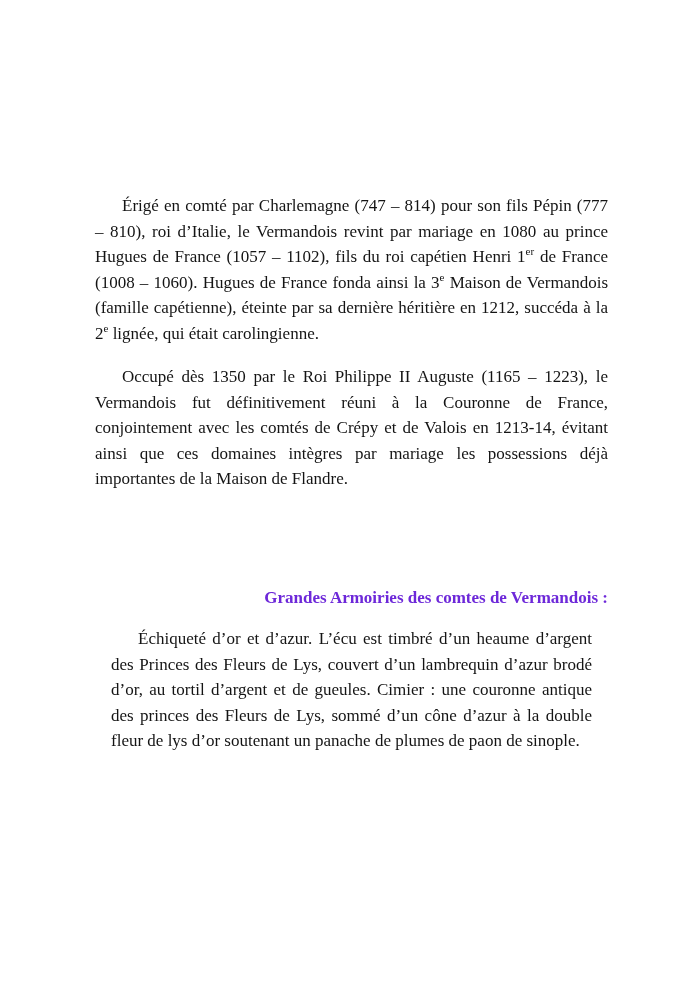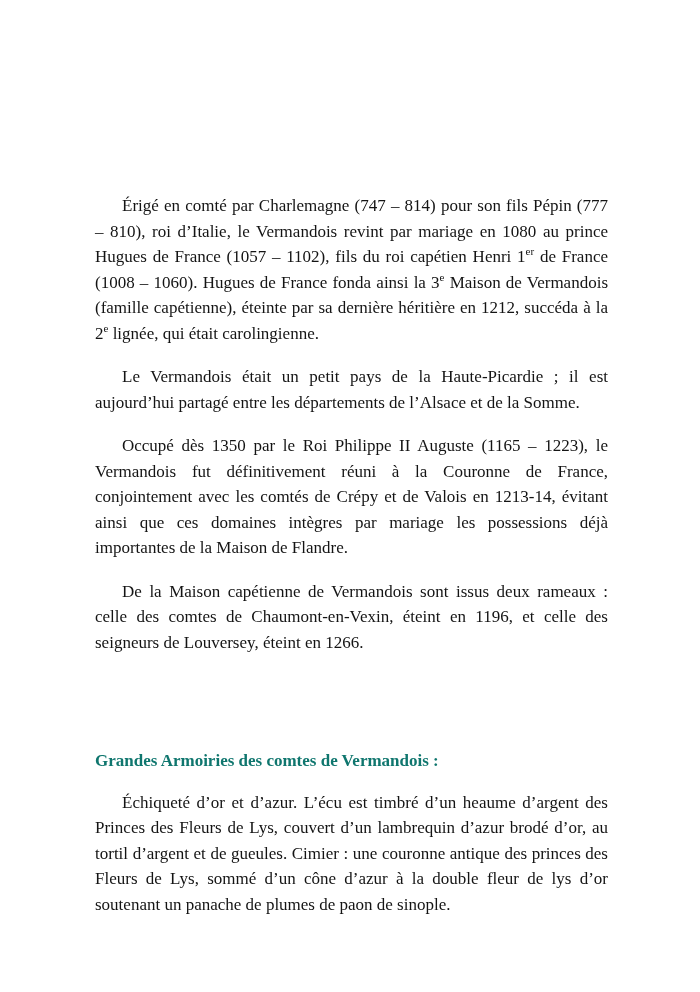--- a/index.html
+++ b/index.html
@@ -32,36 +32,34 @@
   }
   .para .italic {
   }
   .para sup {
     font-size: 11px;
     line-height: 0;
     vertical-align: super;
     letter-spacing: 0;
   }
   .heading {
-    margin: 93px 0 16px 0;
+    margin: 93px 0 8px 0;
     font-size: 17px;
     line-height: 25.5px;
     font-weight: bold;
-    text-align: left;
-    color: #0f766e;
+    text-align: right;
+    color: #6d28d9;
   }
   .para.armorial {
-    margin: 0;
+    margin: 16px;
   }
 </style>
 </head>
 <body>
 
 <div class="page">
   <div class="text-block">
     <p class="para"><span>Érigé en comté par Charlemagne (747 – 814) pour son fils Pépin (777 – 810), roi d’Italie, le Vermandois revint par mariage en 1080 au prince Hugues de France (1057 – 1102), fils du roi capétien Henri 1</span><sup>er</sup><span> de France (1008 – 1060). Hugues de France fonda ainsi la 3</span><sup>e</sup><span> Maison de Vermandois (famille capétienne), éteinte par sa dernière héritière en 1212, succéda à la 2</span><sup>e</sup><span> lignée, qui était carolingienne.</span></p>
-    <p class="para"><span>Le Vermandois était un petit pays de la Haute-Picardie ; il est aujourd’hui partagé entre les départements de l’Alsace et de la Somme.</span></p>
     <p class="para"><span>Occupé dès 1350 par le Roi Philippe II </span><span class="italic">Auguste</span><span> (1165 – 1223), le Vermandois fut définitivement réuni à la Couronne de France, conjointement avec les comtés de Crépy et de Valois en 1213-14, évitant ainsi que ces domaines intègres par mariage les possessions déjà importantes de la Maison de Flandre.</span></p>
-    <p class="para"><span>De la Maison capétienne de Vermandois sont issus deux rameaux : celle des comtes de Chaumont-en-Vexin, éteint en 1196, et celle des seigneurs de Louversey, éteint en 1266.</span></p>
     <h2 class="heading">Grandes Armoiries des comtes de Vermandois :</h2>
     <p class="para armorial"><span class="italic">Échiqueté d’or et d’azur.</span><span> L’écu est timbré d’un heaume d’argent des </span><span class="italic">Princes des Fleurs de Lys</span><span>, couvert d’un lambrequin d’azur brodé d’or, au tortil d’argent et de gueules. Cimier : une couronne antique des </span><span class="italic">princes des Fleurs de Lys</span><span>, sommé d’un cône d’azur à la double fleur de lys d’or soutenant un panache de plumes de paon de sinople.</span></p>
   </div>
 </div>
 
 </body></html>

